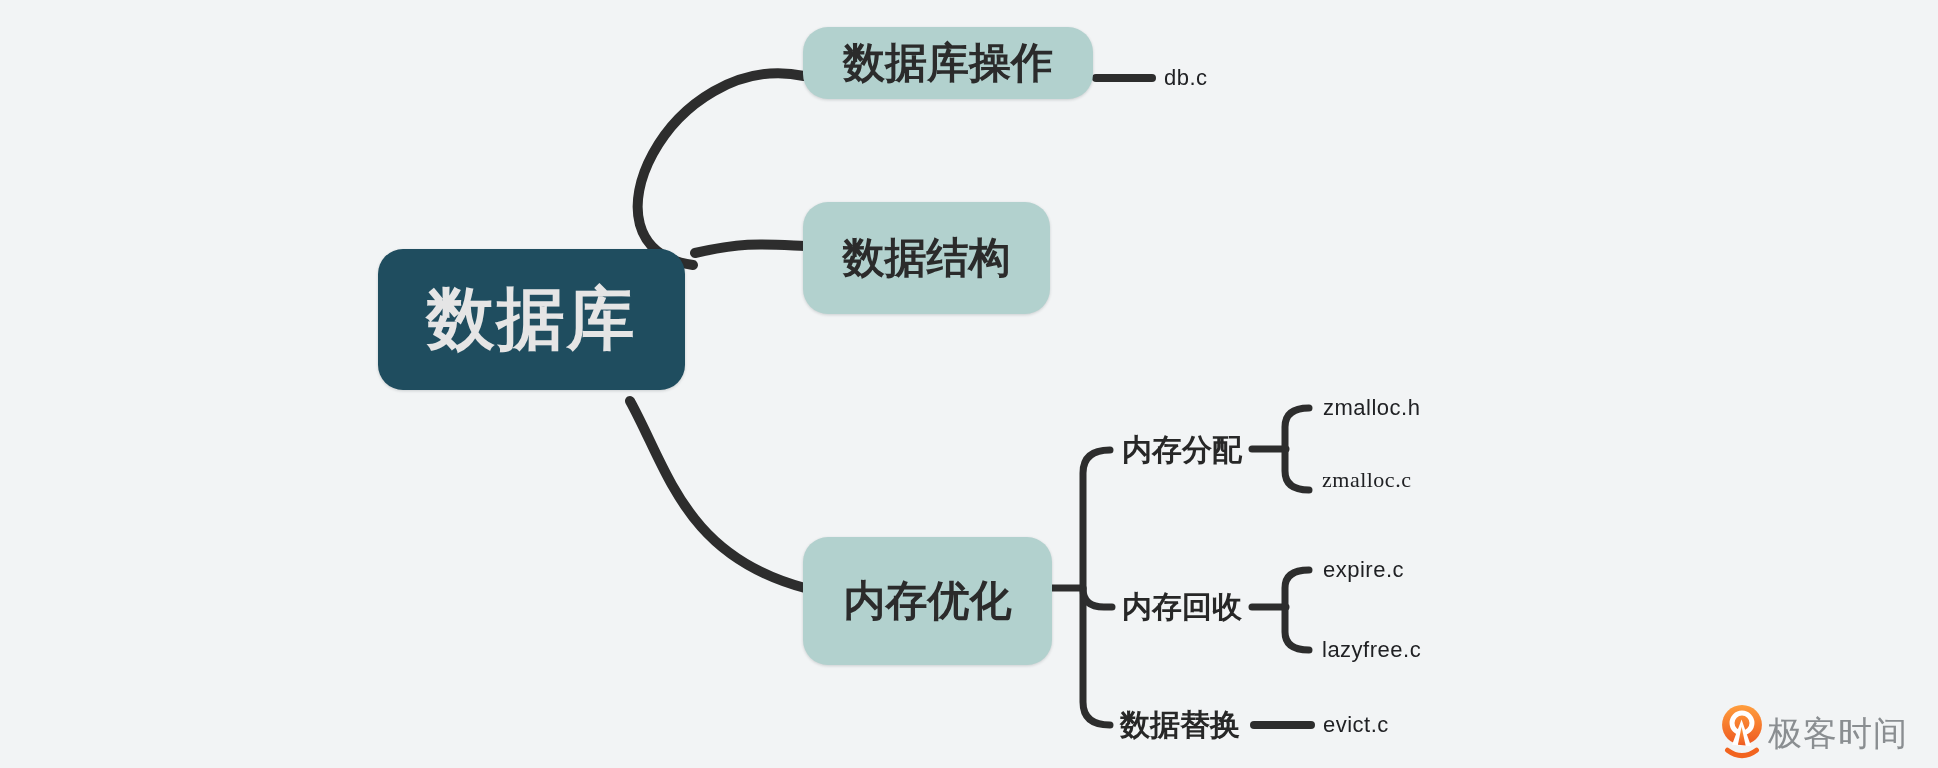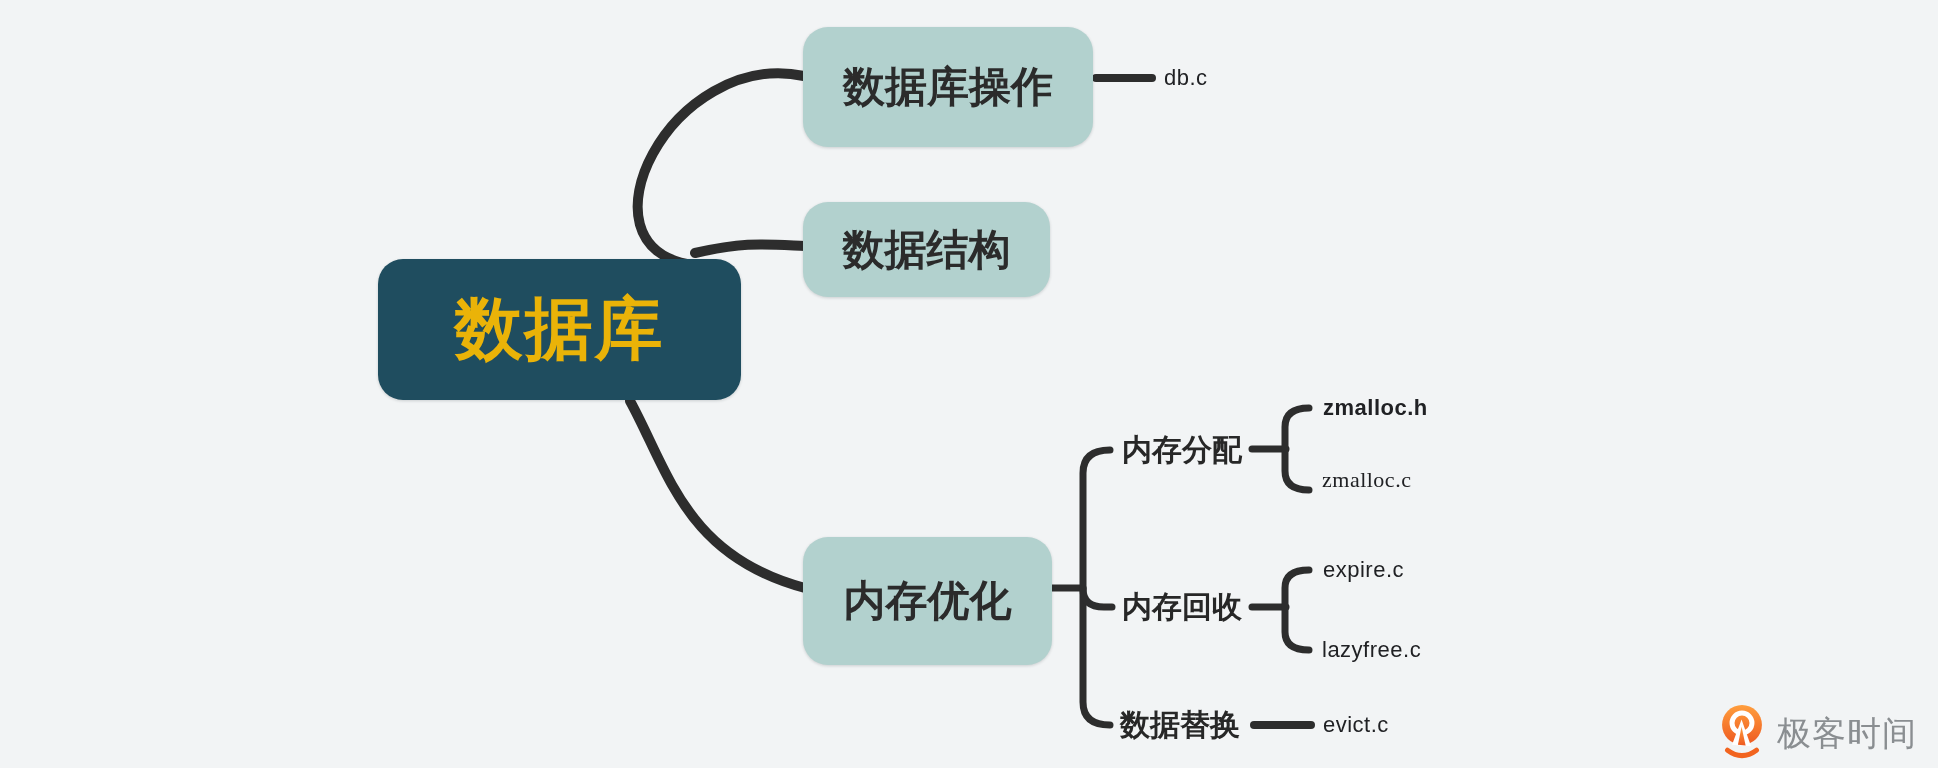--- a/index.html
+++ b/index.html
@@ -16,45 +16,45 @@
   .s10 { stroke-width:10px; }
   .s8  { stroke-width:8px;  }
   .s7  { stroke-width:7px;  }
 
   .node {
     position:absolute; display:flex; align-items:center; justify-content:center;
     border-radius:25px; white-space:nowrap;
     box-shadow:0 1px 3px rgba(30,40,45,.18);
   }
   .node.root {
-    left:378px; top:259px; width:363px; height:141px;
-    background:var(--root-fill,#1f4d5f); color:#eab308;
+    left:378px; top:249px; width:307px; height:141px;
+    background:var(--root-fill,#1f4d5f); color:#e5e5e5;
     font-size:68px; font-weight:700; letter-spacing:2px;
   }
   .node.branch {
     background:var(--branch-fill,#b2d1ce); color:var(--branch-text,#2b2b2b);
     font-size:42px; font-weight:700;
   }
-  #branch-db-ops   { left:803px; top:27px;  width:290px; height:120px;  }
-  #branch-data-struct { left:803px; top:202px; width:247px; height:95px;justify-content:center; }
+  #branch-db-ops   { left:803px; top:27px;  width:290px; height:72px;  }
+  #branch-data-struct { left:803px; top:202px; width:247px; height:112px;justify-content:center; }
   #branch-mem-opt  { left:803px; top:537px; width:249px; height:128px; }
 
   .sub {
     position:absolute; transform:translateY(-50%);
     font-size:30px; font-weight:700; color:#272727; white-space:nowrap;
   }
   .leaf {
     position:absolute; transform:translateY(-50%);
     font-size:22px; font-weight:500; color:var(--leaf-text,#202124);
     white-space:nowrap; letter-spacing:.5px;
   }
 
   .brand {
     position:absolute; left:1720px; top:704px;
-    display:flex; align-items:flex-start; gap:13px;
+    display:flex; align-items:flex-start; gap:4px;
   }
   .brand-text {
     font-size:34px; font-weight:400; color:var(--brand-text,#8a8e91);
     letter-spacing:1px; line-height:58px;
   }
 </style>
 </head>
 <body>
 
 <div class="stage">
@@ -86,21 +86,21 @@
     <span>数据结构</span>
   </div>
 
   <div class="node branch" id="branch-mem-opt">
     <span>内存优化</span>
   </div>
 
   <div class="leaf" style="left:1164px; top:78px;">db.c</div>
 
   <div class="sub" style="left:1122px; top:450px;">内存分配</div>
-  <div class="leaf" style="left:1323px; top:408px;font-weight:bold;">zmalloc.h</div>
+  <div class="leaf" style="left:1323px; top:408px;">zmalloc.h</div>
   <div class="leaf" style="left:1322px; top:480px;font-family:Liberation Serif, serif;">zmalloc.c</div>
 
   <div class="sub" style="left:1122px; top:607px;">内存回收</div>
   <div class="leaf" style="left:1323px; top:570px;">expire.c</div>
   <div class="leaf" style="left:1322px; top:650px;">lazyfree.c</div>
 
   <div class="sub" style="left:1120px; top:725px;font-family:Liberation Serif, serif;">数据替换</div>
   <div class="leaf" style="left:1323px; top:725px;">evict.c</div>
 
   <div class="brand">

